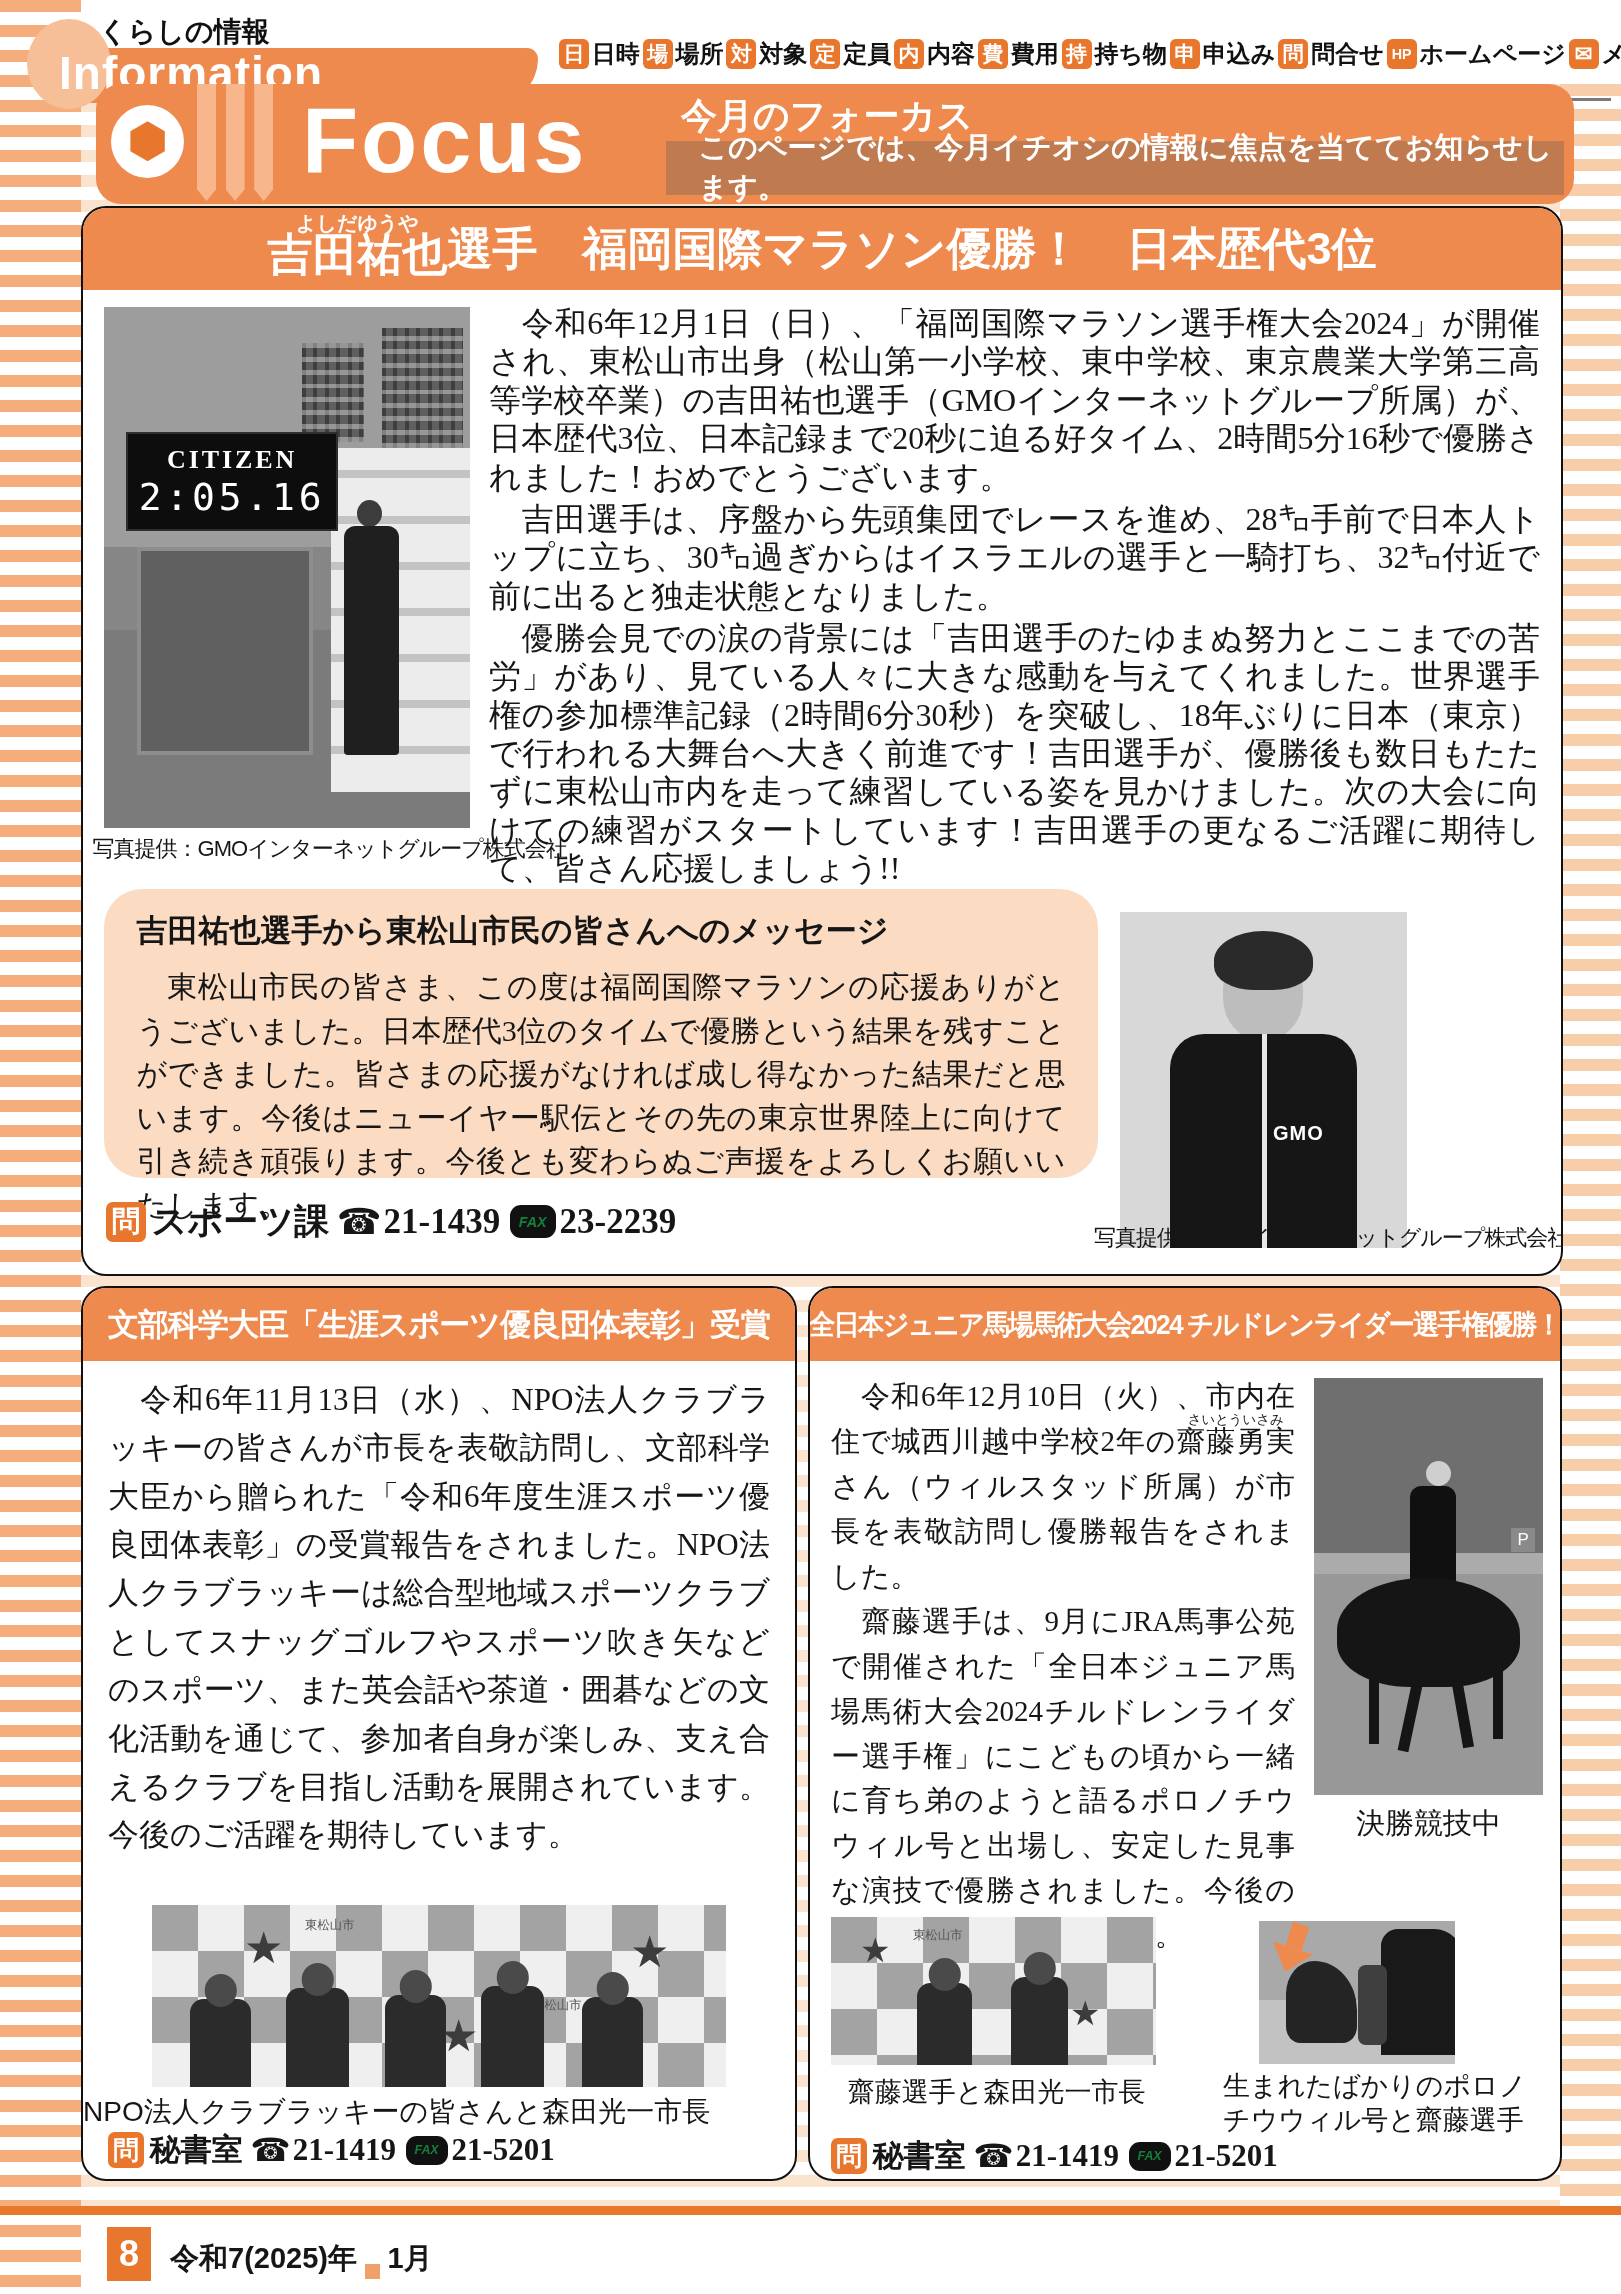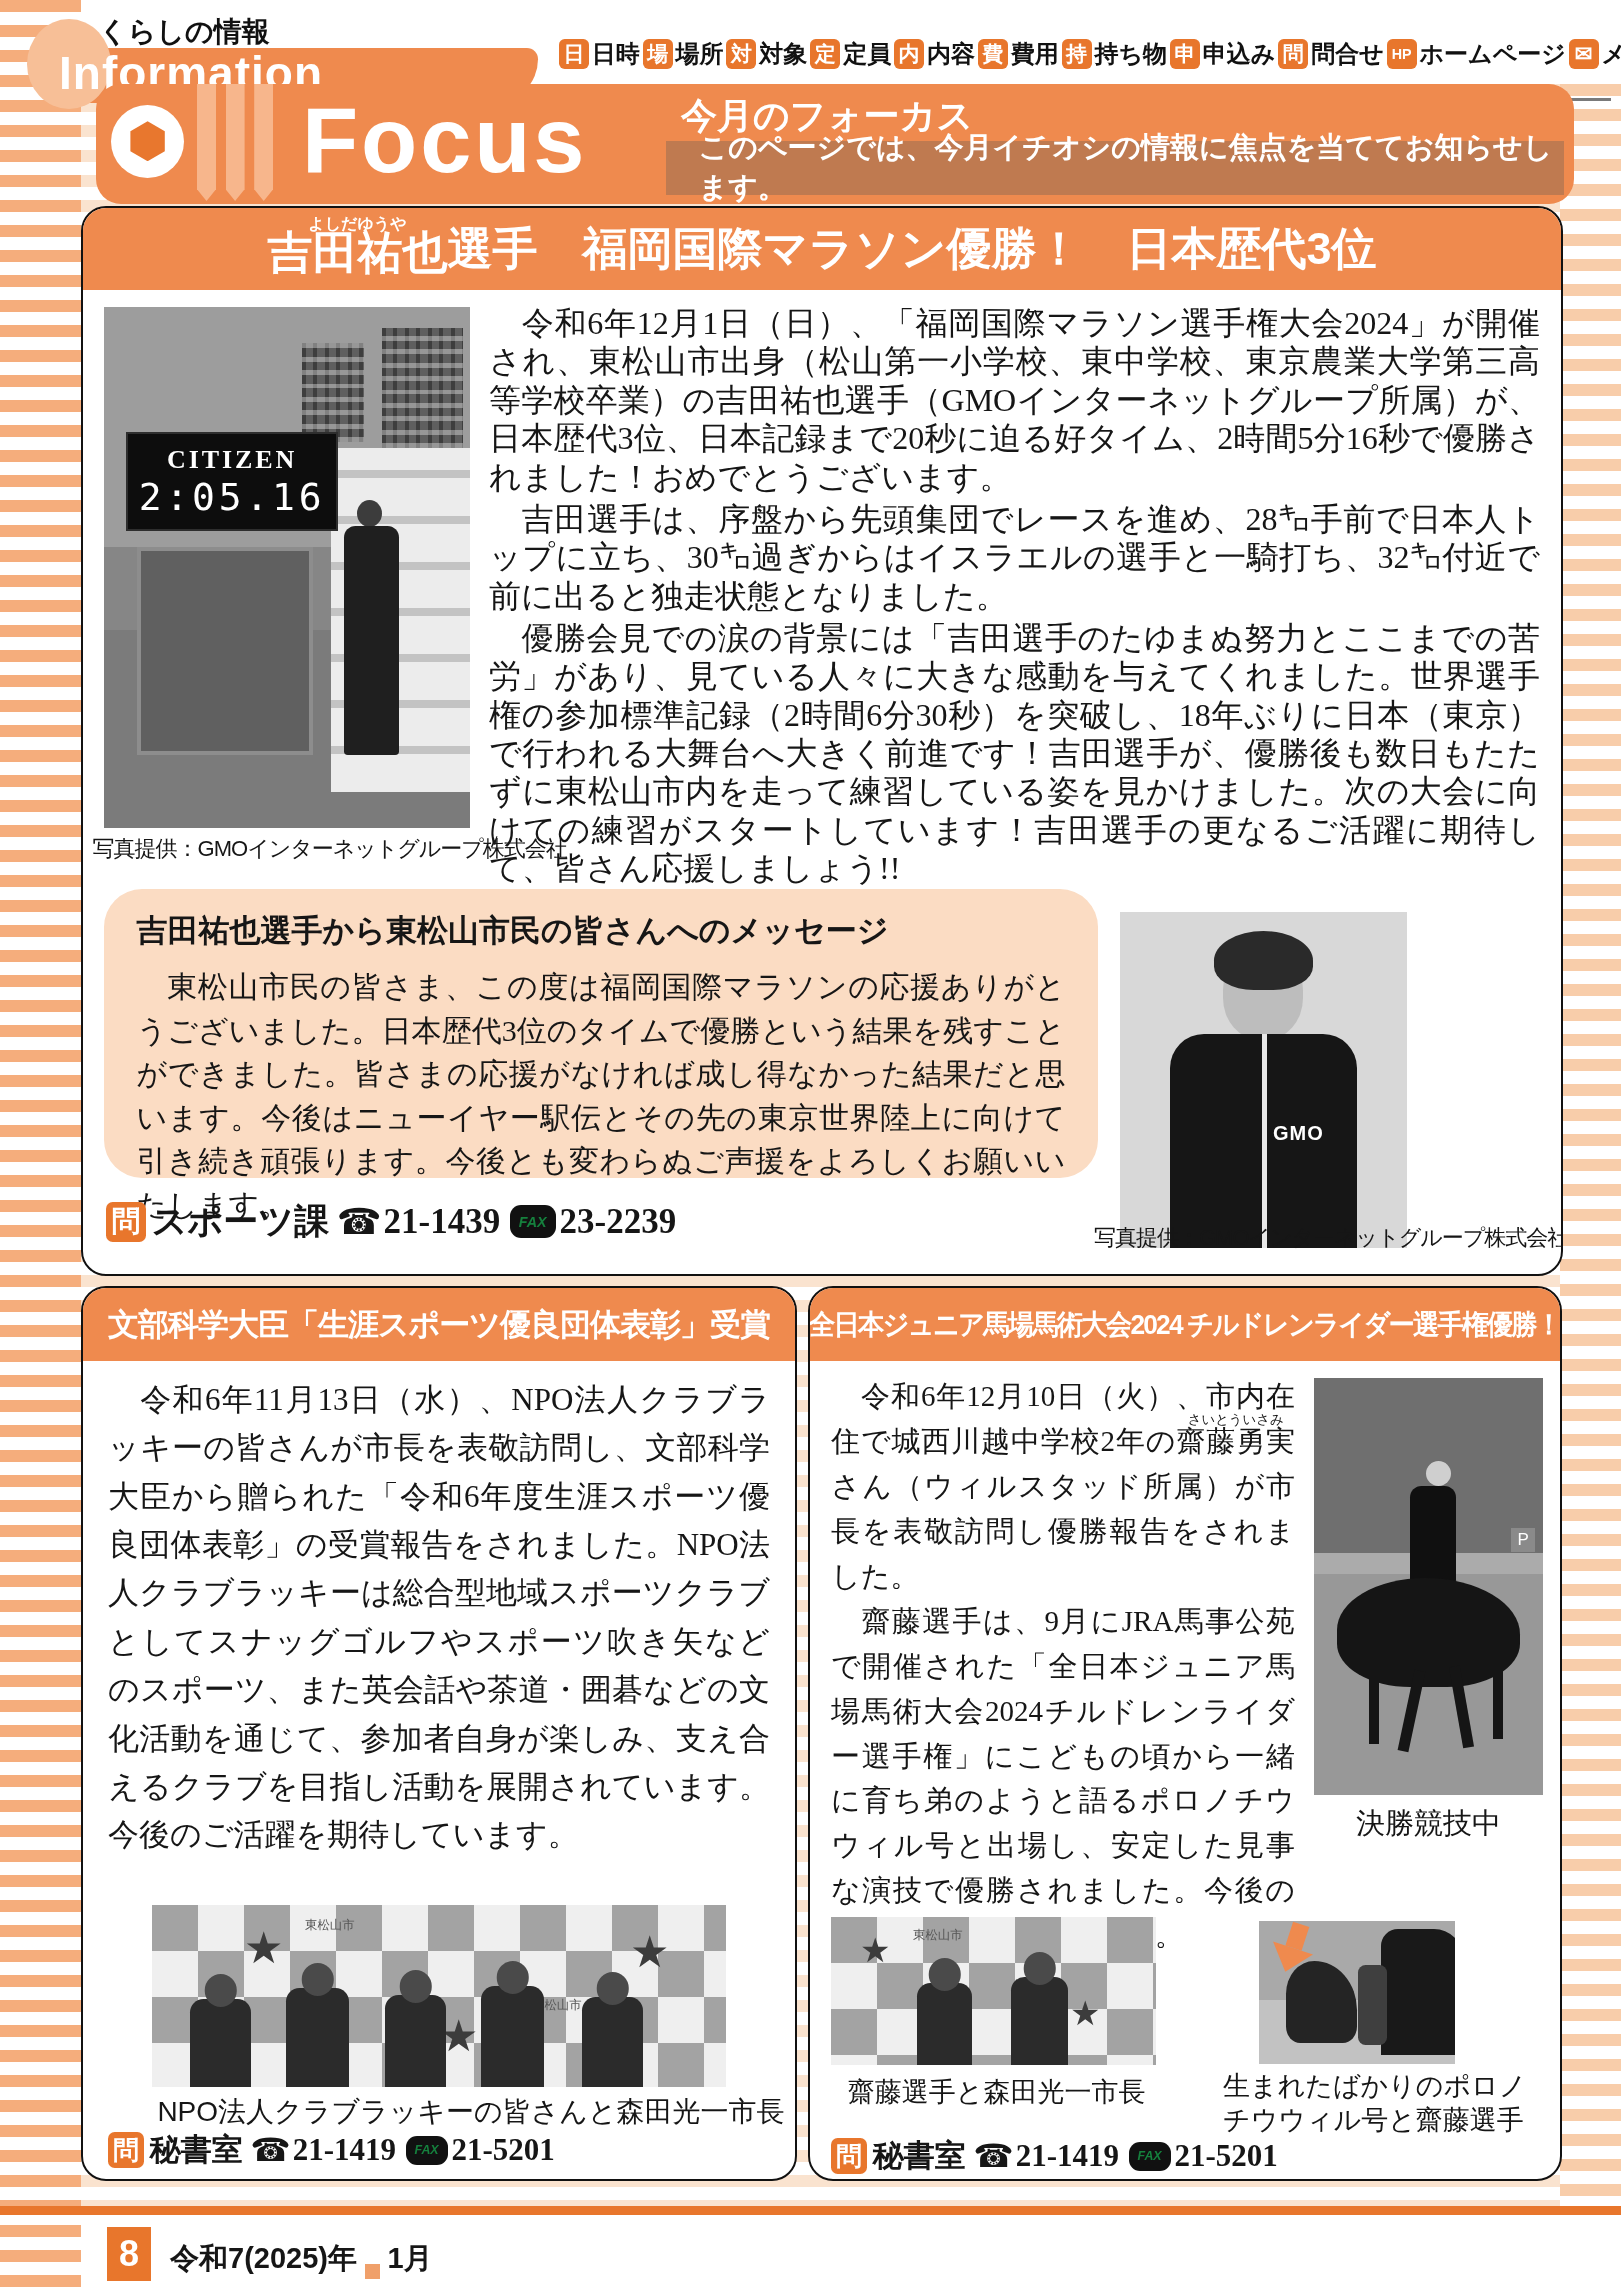--- a/index.html
+++ b/index.html
@@ -39,21 +39,21 @@
   .focus-jp{position:absolute;left:585px;top:7.6px;font-size:36px;font-weight:bold;color:#fff;}
   .focus-sub{position:absolute;left:570px;top:57px;right:9.6px;height:54px;background:#bf7a50;display:flex;
         align-items:center;padding-left:32.5px;color:#fff;font-size:29px;font-weight:600;}
 
   
   .card{position:absolute;background:#fff;border:2.9px solid #111;border-radius:25px;overflow:hidden;}
   .card-head{position:absolute;left:0;top:0;right:0;background:#ef8a4e;color:#fff;font-weight:bold;
         display:flex;align-items:center;justify-content:center;}
   #main-card{left:81px;top:206px;width:1478px;height:1066px;}
   #main-card .card-head{height:82px;font-size:45px;}
-  #main-card .card-head rt{font-size:16px;font-weight:bold;}
+  #main-card .card-head rt{font-size:20px;font-weight:bold;}
   #card-left{left:81px;top:1286px;width:712px;height:891px;}
   #card-left .card-head{height:73px;font-size:31px;letter-spacing:-1px;}
   #card-right{left:808px;top:1286px;width:750px;height:891px;}
   #card-right .card-head{height:73px;font-size:28px;letter-spacing:-1.9px;}
   #card-right .card-head .tight{transform:scaleX(.94);transform-origin:center;white-space:nowrap;}
 
   .serif{font-family:"Liberation Serif","DejaVu Serif",serif;}
   .article{position:absolute;left:406px;top:96px;width:1051px;font-size:32px;line-height:1.2;text-align:justify;}
   .article p{margin:0 0 3.8px 0;}
 
@@ -252,21 +252,21 @@
       <span class="star" style="left:287px;top:105px;"></span>
       <span class="star" style="left:478px;top:21px;"></span>
       <span class="bk-label" style="left:153px;top:11.5px;">東松山市</span>
       <span class="bk-label" style="left:380px;top:92px;">東松山市</span>
       <span class="fig" style="left:38px;width:61px;height:88px;"></span>
       <span class="fig" style="left:134px;width:63px;height:99px;"></span>
       <span class="fig" style="left:233px;width:61px;height:92px;"></span>
       <span class="fig" style="left:329px;width:63px;height:101px;"></span>
       <span class="fig" style="left:430px;width:61px;height:90px;"></span>
     </div>
-    <div class="cap" style="left:0;top:805px;width:776px;text-align:center;font-size:28px;">NPO法人クラブラッキーの皆さんと森田光一市長</div>
+    <div class="cap" style="left:0;top:805px;width:776px;font-size:28px;">NPO法人クラブラッキーの皆さんと森田光一市長</div>
     <div class="contact sub-contact" style="position:absolute;left:25px;top:841px;">
       <span class="q-ic">問</span>
       <span>秘書室</span>
       <span class="tel-ic">☎</span>
       <span>21-1419</span>
       <span class="fax-ic">FAX</span>
       <span>21-5201</span>
     </div>
   </div>
 

